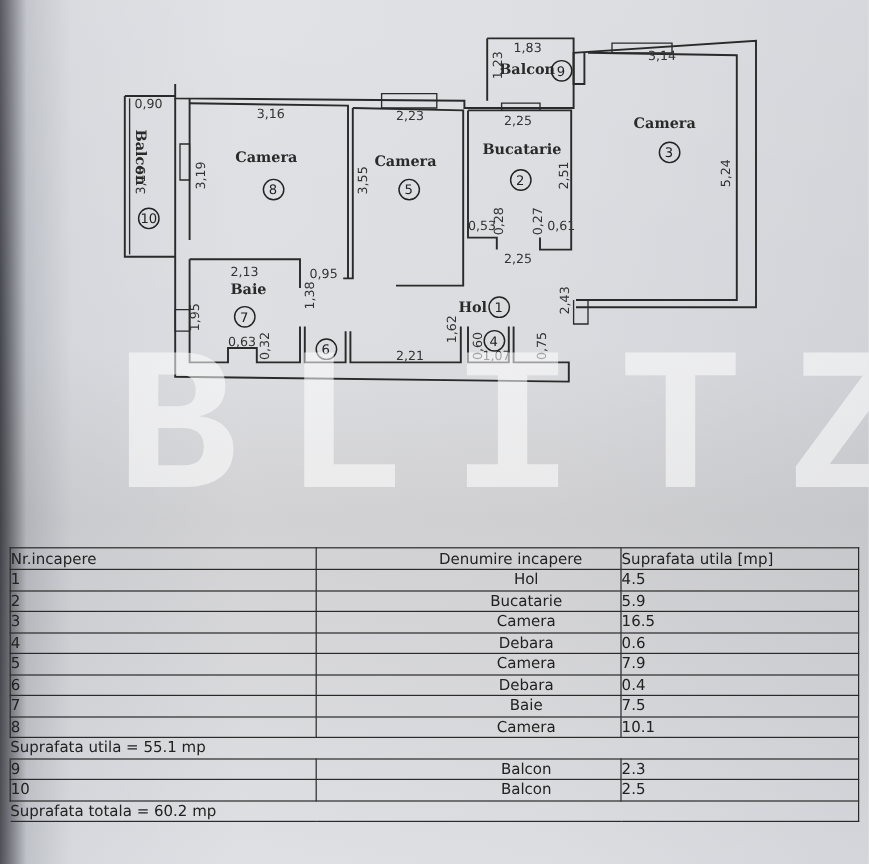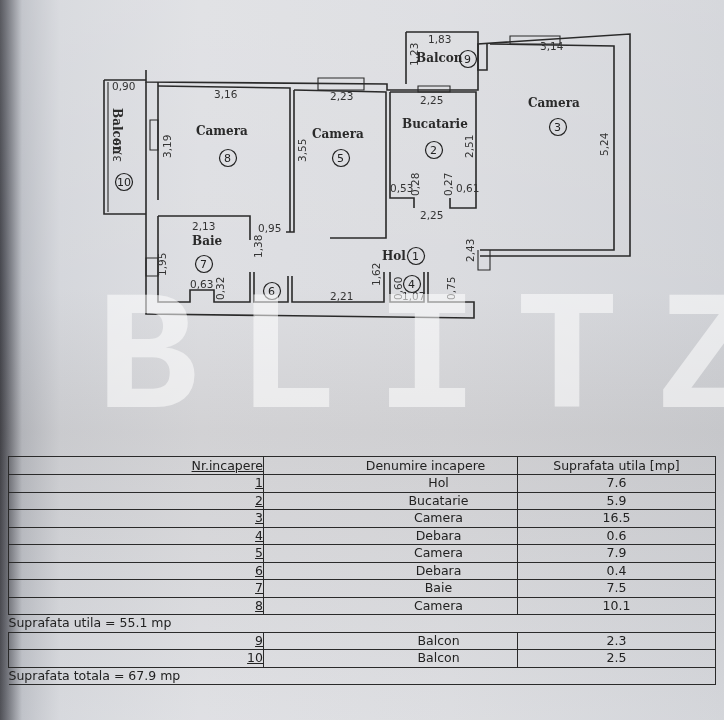--- a/index.html
+++ b/index.html
@@ -24,23 +24,23 @@
     position:absolute; left:96px; top:292px; width:560px;
     font-family:Liberation Mono, monospace; font-weight:bold;
     font-size:170px; letter-spacing:38px; line-height:140px;
     color:rgba(255,255,255,0.55); pointer-events:none;
   }
   table.legend {
     position:absolute; left:8px; top:456px; width:708px;
     border-collapse:collapse; font-family:"DejaVu Sans", sans-serif; font-size:12.5px; color:#222;
   }
   table.legend td { border:1.4px solid #2a2a2a; height:16.5px; padding:0; line-height:16px; }
-  table.legend td.c1 { width:254px; text-align:right;text-decoration:underline; }
+  table.legend td.c1 { width:254px; text-align:left; }
   table.legend td.c2 { width:254px; text-align:center; padding-left:96px; box-sizing:border-box; }
-  table.legend td.c3 { text-align:center; }
+  table.legend td.c3 { }
   table.legend td.summary { text-align:left; padding-left:0; border-left:none;margin-left:44px; }
   table.legend tr.head td { height:17px; }
 </style>
 </head>
 <body>
 
 <div class="paper-shade"></div>
 
 <svg class="plan" width="724" height="450">
 
@@ -159,21 +159,21 @@
 <table class="legend">
   <tbody>
       <tr class="head">
     <td class="c1">Nr.incapere</td>
     <td class="c2" style="padding-left:70px">Denumire incapere</td>
     <td class="c3">Suprafata utila [mp]</td>
   </tr>
   <tr>
         <td class="c1">1</td>
         <td class="c2">Hol</td>
-        <td class="c3">7.6</td>
+        <td class="c3">4.5</td>
       </tr>
   <tr>
         <td class="c1">2</td>
         <td class="c2">Bucatarie</td>
         <td class="c3">5.9</td>
       </tr>
   <tr>
         <td class="c1">3</td>
         <td class="c2">Camera</td>
         <td class="c3">16.5</td>
@@ -210,16 +210,16 @@
         <td class="c1">9</td>
         <td class="c2">Balcon</td>
         <td class="c3">2.3</td>
       </tr>
   <tr>
         <td class="c1">10</td>
         <td class="c2">Balcon</td>
         <td class="c3">2.5</td>
       </tr>
   <tr>
-        <td class="summary" colspan="3">Suprafata totala = 67.9 mp</td>
+        <td class="summary" colspan="3">Suprafata totala = 60.2 mp</td>
       </tr>
 </tbody>
   </table>
 
 </body></html>

